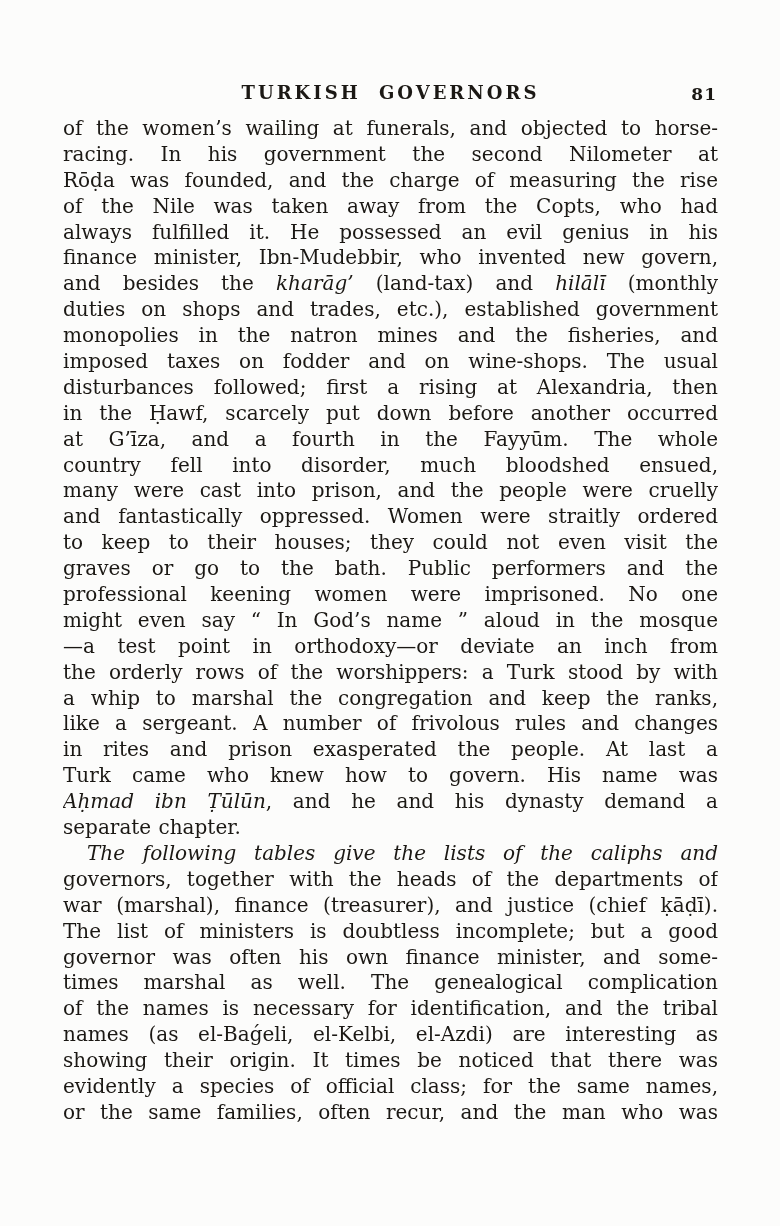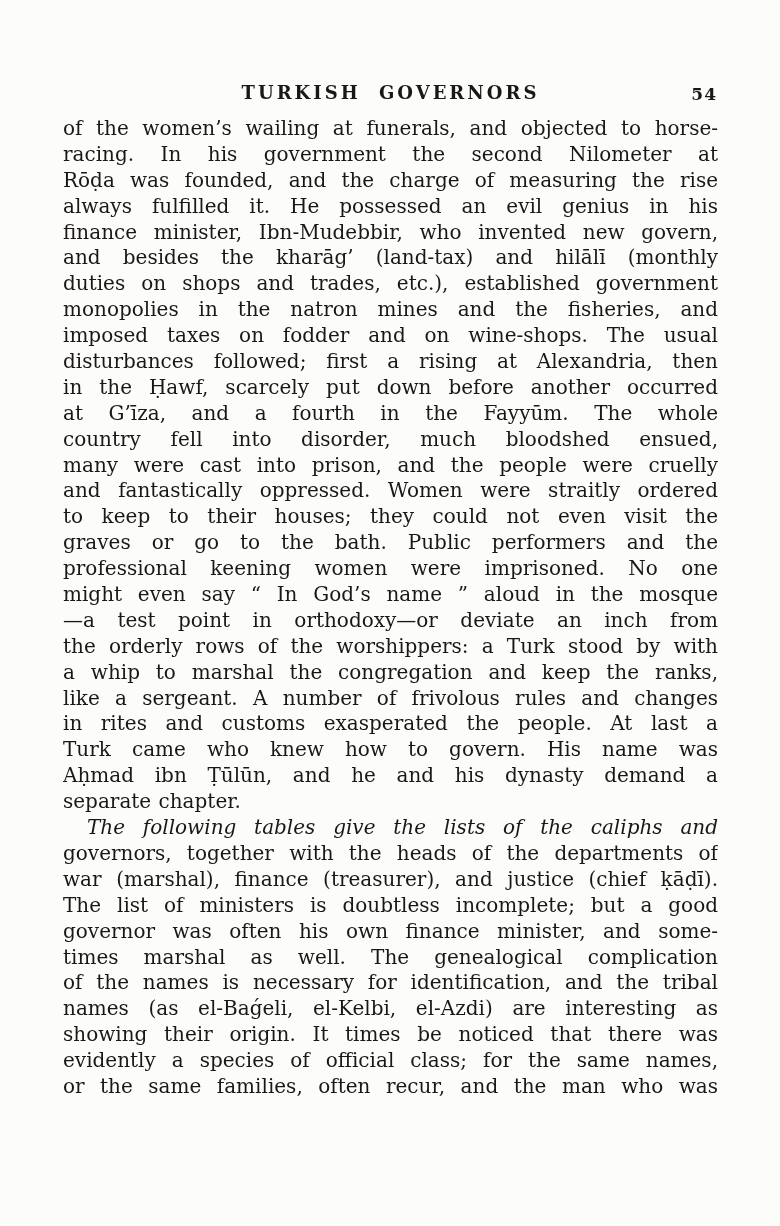--- a/index.html
+++ b/index.html
@@ -52,53 +52,55 @@
     word-spacing: 1px;
   }
   .line.para-end {
     text-align-last: left;
   }
   .line.indent {
     text-indent: 24px;
     font-style: italic;
   }
   .ital {
+    font-style: italic;
   }
 </style>
 </head>
 <body>
 
 <div class="page">
   <div class="running-head">TURKISH GOVERNORS</div>
-  <div class="page-number">54</div>
+  <div class="page-number">81</div>
   <div class="text-block">
       <div class="line"><span>of the women’s wailing at funerals, and objected to horse-</span></div>
       <div class="line"><span>racing.  In his government the second Nilometer at</span></div>
       <div class="line"><span>Rōḍa was founded, and the charge of measuring the rise</span></div>
+      <div class="line"><span>of the Nile was taken away from the Copts, who had</span></div>
       <div class="line"><span>always fulfilled it.  He possessed an evil genius in his</span></div>
       <div class="line"><span>finance minister, Ibn-Mudebbir, who invented new govern,</span></div>
       <div class="line"><span>and besides the </span><span class="ital">kharāg’</span><span> (land-tax) and </span><span class="ital">hilālī</span><span> (monthly</span></div>
       <div class="line"><span>duties on shops and trades, etc.), established government</span></div>
       <div class="line"><span>monopolies in the natron mines and the fisheries, and</span></div>
       <div class="line"><span>imposed taxes on fodder and on wine-shops.  The usual</span></div>
       <div class="line"><span>disturbances followed; first a rising at Alexandria, then</span></div>
       <div class="line"><span>in the Ḥawf, scarcely put down before another occurred</span></div>
       <div class="line"><span>at G’īza, and a fourth in the Fayyūm.  The whole</span></div>
       <div class="line"><span>country fell into disorder, much bloodshed ensued,</span></div>
       <div class="line"><span>many were cast into prison, and the people were cruelly</span></div>
       <div class="line"><span>and fantastically oppressed.  Women were straitly ordered</span></div>
       <div class="line"><span>to keep to their houses; they could not even visit the</span></div>
       <div class="line"><span>graves or go to the bath.  Public performers and the</span></div>
       <div class="line"><span>professional keening women were imprisoned.  No one</span></div>
       <div class="line"><span>might even say “ In God’s name ” aloud in the mosque</span></div>
       <div class="line"><span>—a test point in orthodoxy—or deviate an inch from</span></div>
       <div class="line"><span>the orderly rows of the worshippers: a Turk stood by with</span></div>
       <div class="line"><span>a whip to marshal the congregation and keep the ranks,</span></div>
       <div class="line"><span>like a sergeant.  A number of frivolous rules and changes</span></div>
-      <div class="line"><span>in rites and customs exasperated the people.  At last a</span></div>
+      <div class="line"><span>in rites and prison exasperated the people.  At last a</span></div>
       <div class="line"><span>Turk came who knew how to govern.  His name was</span></div>
       <div class="line"><span class="ital">Aḥmad ibn Ṭūlūn</span><span>, and he and his dynasty demand a</span></div>
       <div class="line para-end"><span>separate chapter.</span></div>
       <div class="line indent"><span>The following tables give the lists of the caliphs and</span></div>
       <div class="line"><span>governors, together with the heads of the departments of</span></div>
       <div class="line"><span>war (marshal), finance (treasurer), and justice (chief ḳāḍī).</span></div>
       <div class="line"><span>The list of ministers is doubtless incomplete; but a good</span></div>
       <div class="line"><span>governor was often his own finance minister, and some-</span></div>
       <div class="line"><span>times marshal as well.  The genealogical complication</span></div>
       <div class="line"><span>of the names is necessary for identification, and the tribal</span></div>

